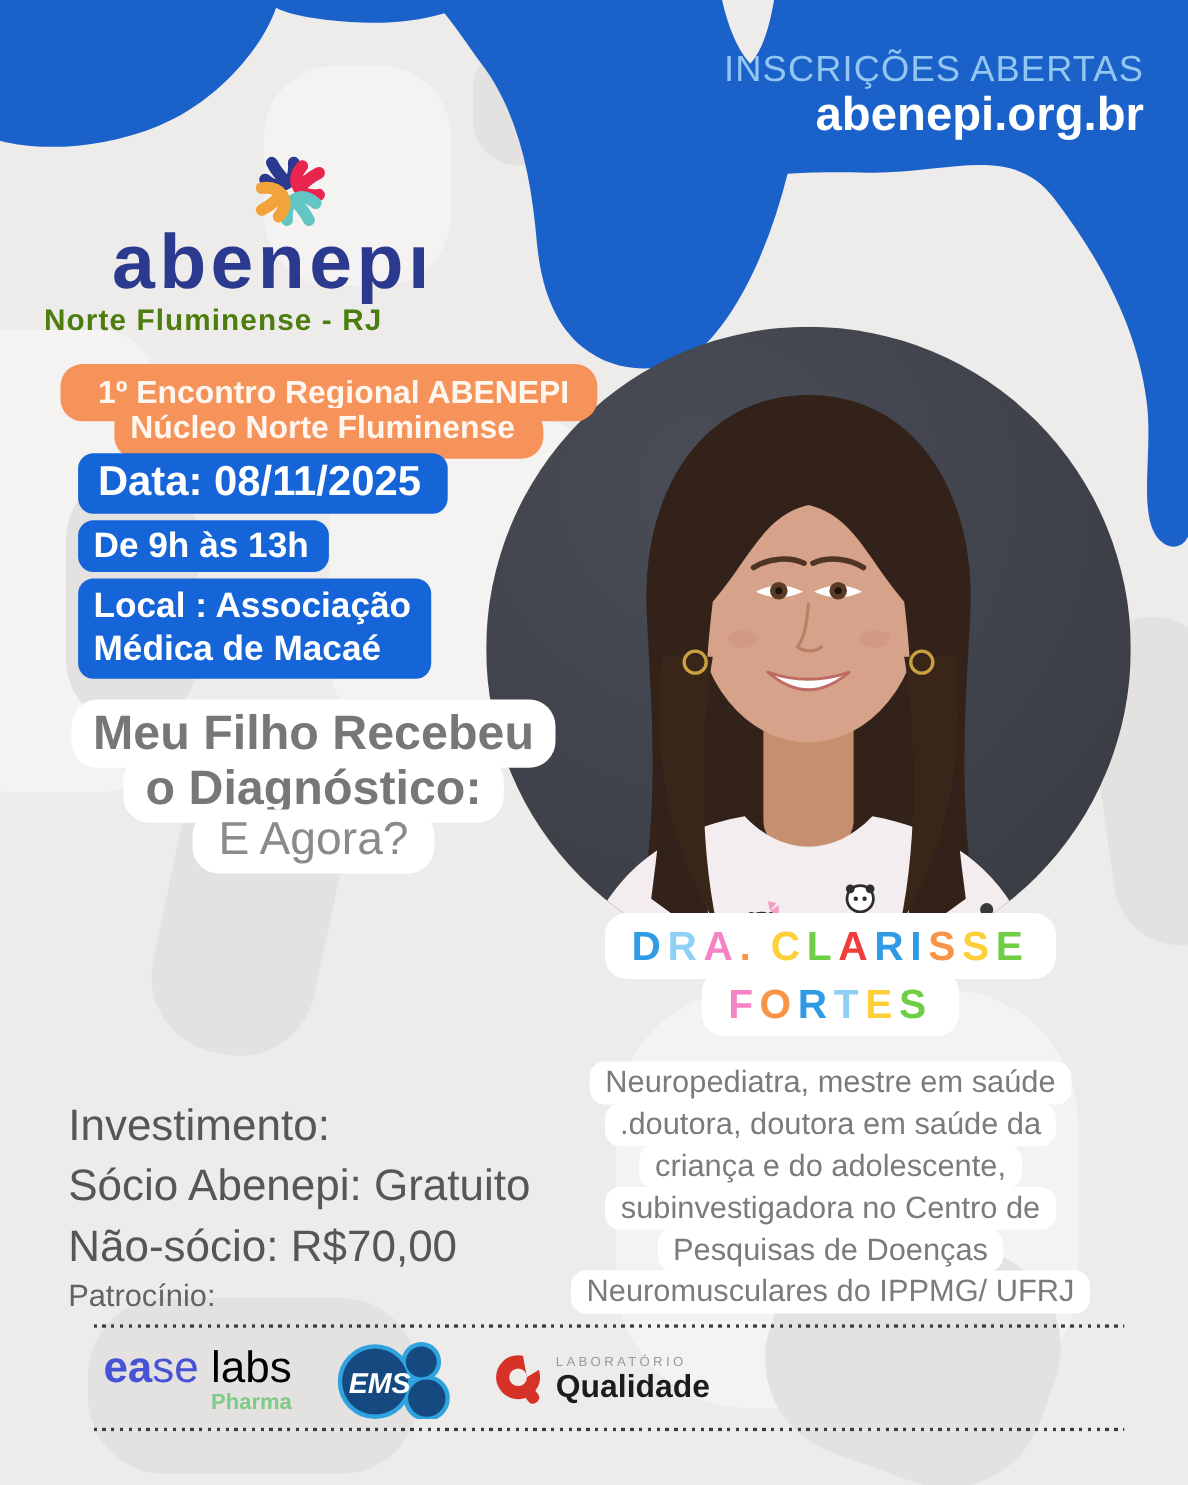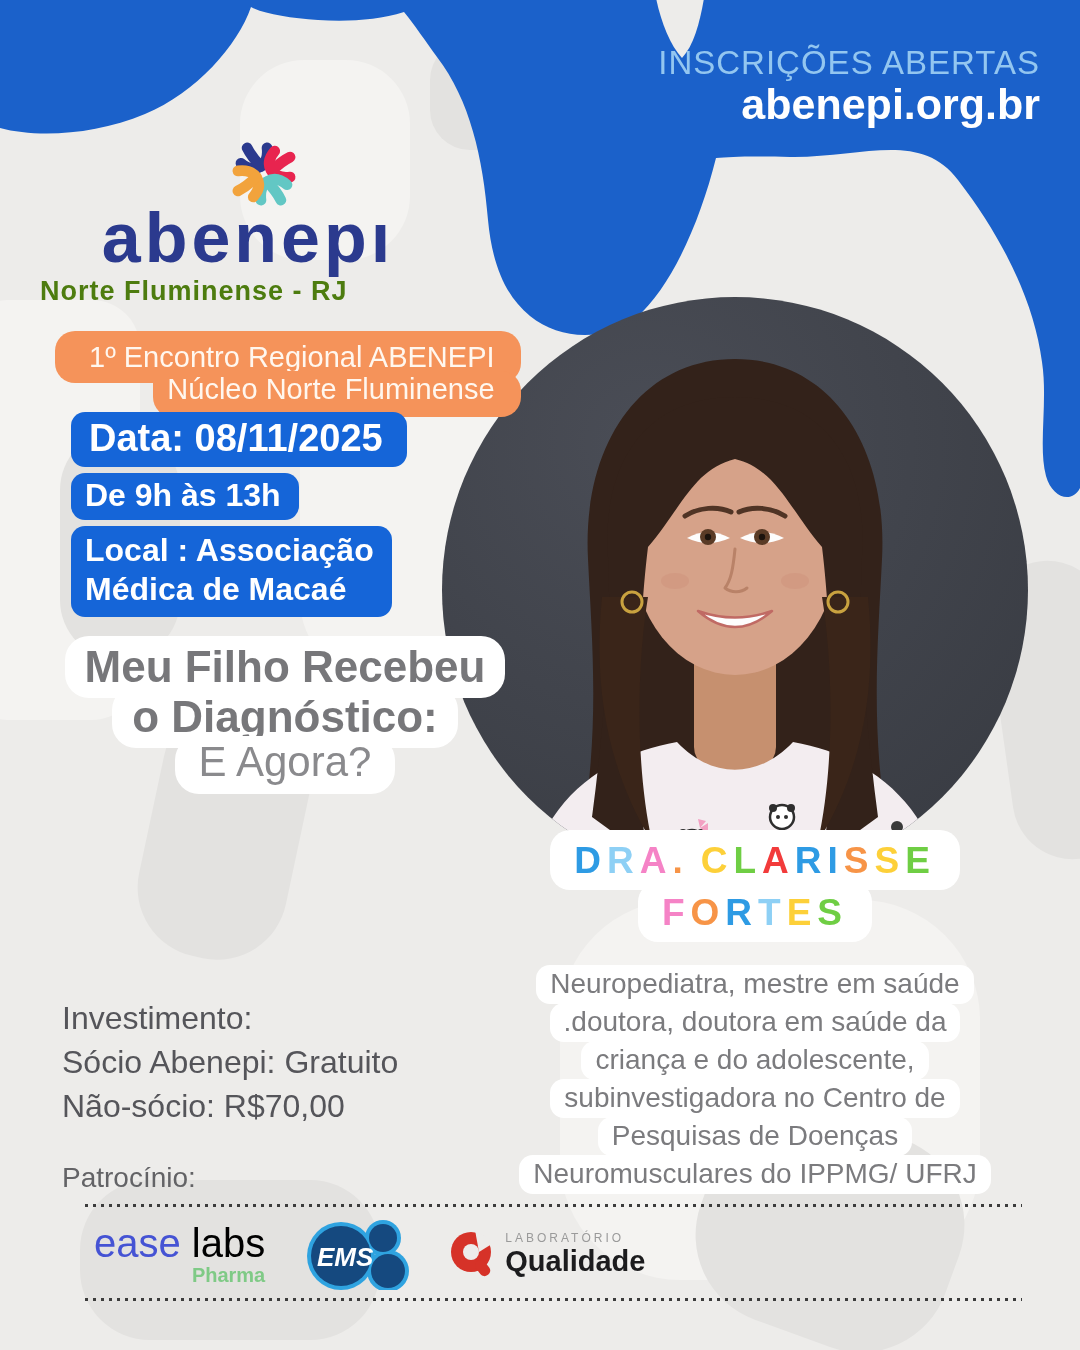--- a/index.html
+++ b/index.html
@@ -14,21 +14,21 @@
   .topwave{position:absolute;left:0;top:0;z-index:1;}
   .open-label{right:40px;top:44px;font-size:33px;letter-spacing:1px;color:#93c6f0;z-index:2;}
   .website{right:40px;top:80px;font-size:43px;font-weight:bold;color:#ffffff;z-index:2;}
   
   .logo-icon{left:218px;top:128px;z-index:2;}
   .brand{left:40px;top:198px;width:416px;text-align:center;font-size:70px;font-weight:bold;
          color:#2b3a8e;letter-spacing:4px;z-index:2;}
   .region{left:40px;top:276px;width:416px;text-align:left;font-size:27px;font-weight:bold;
           color:#4d7c0f;letter-spacing:1px;z-index:2;}
   
-  .event-badge{left:55px;top:331px;display:flex;flex-direction:column;align-items:flex-end;z-index:3;}
+  .event-badge{left:55px;top:331px;display:flex;flex-direction:column;align-items:center;z-index:3;font-weight:bold;}
   .event-badge span{display:inline-block;background:#f5935a;color:#fff7ef;font-size:29px;
           border-radius:20px;line-height:1.15;}
   .event-badge .l1{padding:10px 26px 9px 34px;}
   .event-badge .l2{padding:2px 26px 10px 14px;margin-top:-12px;border-top-left-radius:0;}
   
   .badges{left:71px;top:412px;display:flex;flex-direction:column;align-items:flex-start;gap:6px;z-index:3;}
   .badge{background:#1565d8;color:#fff;border-radius:14px;font-weight:bold;}
   .badge.date{font-size:38px;padding:5px 24px 7px 18px;}
   .badge.time{font-size:32px;padding:4px 18px 6px 14px;}
   .badge.loc{font-size:32px;padding:5px 18px 8px 14px;line-height:1.22;}
@@ -41,32 +41,32 @@
   .photo{left:442px;top:297px;z-index:2;}
   
   .dra{left:470px;top:838px;width:570px;text-align:center;z-index:3;}
   .dra .line{display:inline-block;background:#fff;border-radius:20px;padding:10px 24px 8px 24px;
              font-size:37px;font-weight:bold;letter-spacing:6px;margin-top:-8px;}
   
   .bio{left:480px;top:966px;width:550px;text-align:center;z-index:3;}
   .bio span{display:inline-block;background:#fff;border-radius:14px;font-size:28px;color:#7b7b7e;
             padding:3px 14px 4px 14px;margin-top:-1px;}
   
-  .invest{left:62px;top:996px;font-size:32px;color:#55555a;line-height:1.38;z-index:3;}
+  .invest{left:62px;top:996px;font-size:40px;color:#55555a;line-height:1.38;z-index:3;}
   
   .spon-label{left:62px;top:1162px;font-size:28px;color:#636366;z-index:3;}
   .dotline{left:85px;width:937px;height:3px;z-index:3;
      background:repeating-linear-gradient(90deg,#3c3c3c 0 3px,transparent 3px 8px);}
   .d1{top:1204px;} .d2{top:1298px;}
   .sponsors{left:58px;top:1214px;width:960px;height:80px;display:flex;align-items:center;z-index:3;}
   .cliged{display:flex;align-items:center;gap:8px;}
   .cliged-text{font-size:37px;font-weight:bold;font-style:italic;color:#c78fa9;letter-spacing:1px;}
   .easelabs{margin-left:36px;line-height:1;}
   .easelabs .row1{font-size:40px;color:#4553d4;}
-  .easelabs .b{font-weight:normal;}
+  .easelabs .b{font-weight:bold;}
   .easelabs .thin{color:#000000;font-weight:normal;}
   .easelabs .sub{display:block;text-align:right;font-size:20px;font-weight:bold;color:#7fca86;margin-top:2px;}
   .ems{margin-left:42px;position:relative;width:102px;height:72px;}
   .quali{margin-left:40px;display:flex;align-items:center;gap:10px;}
   .quali .txt .top{font-size:12px;letter-spacing:3px;color:#9a9a9a;}
   .quali .txt .name{font-size:29px;color:#1c1c1e;font-weight:bold;}
 </style>
 </head>
 <body>
 

